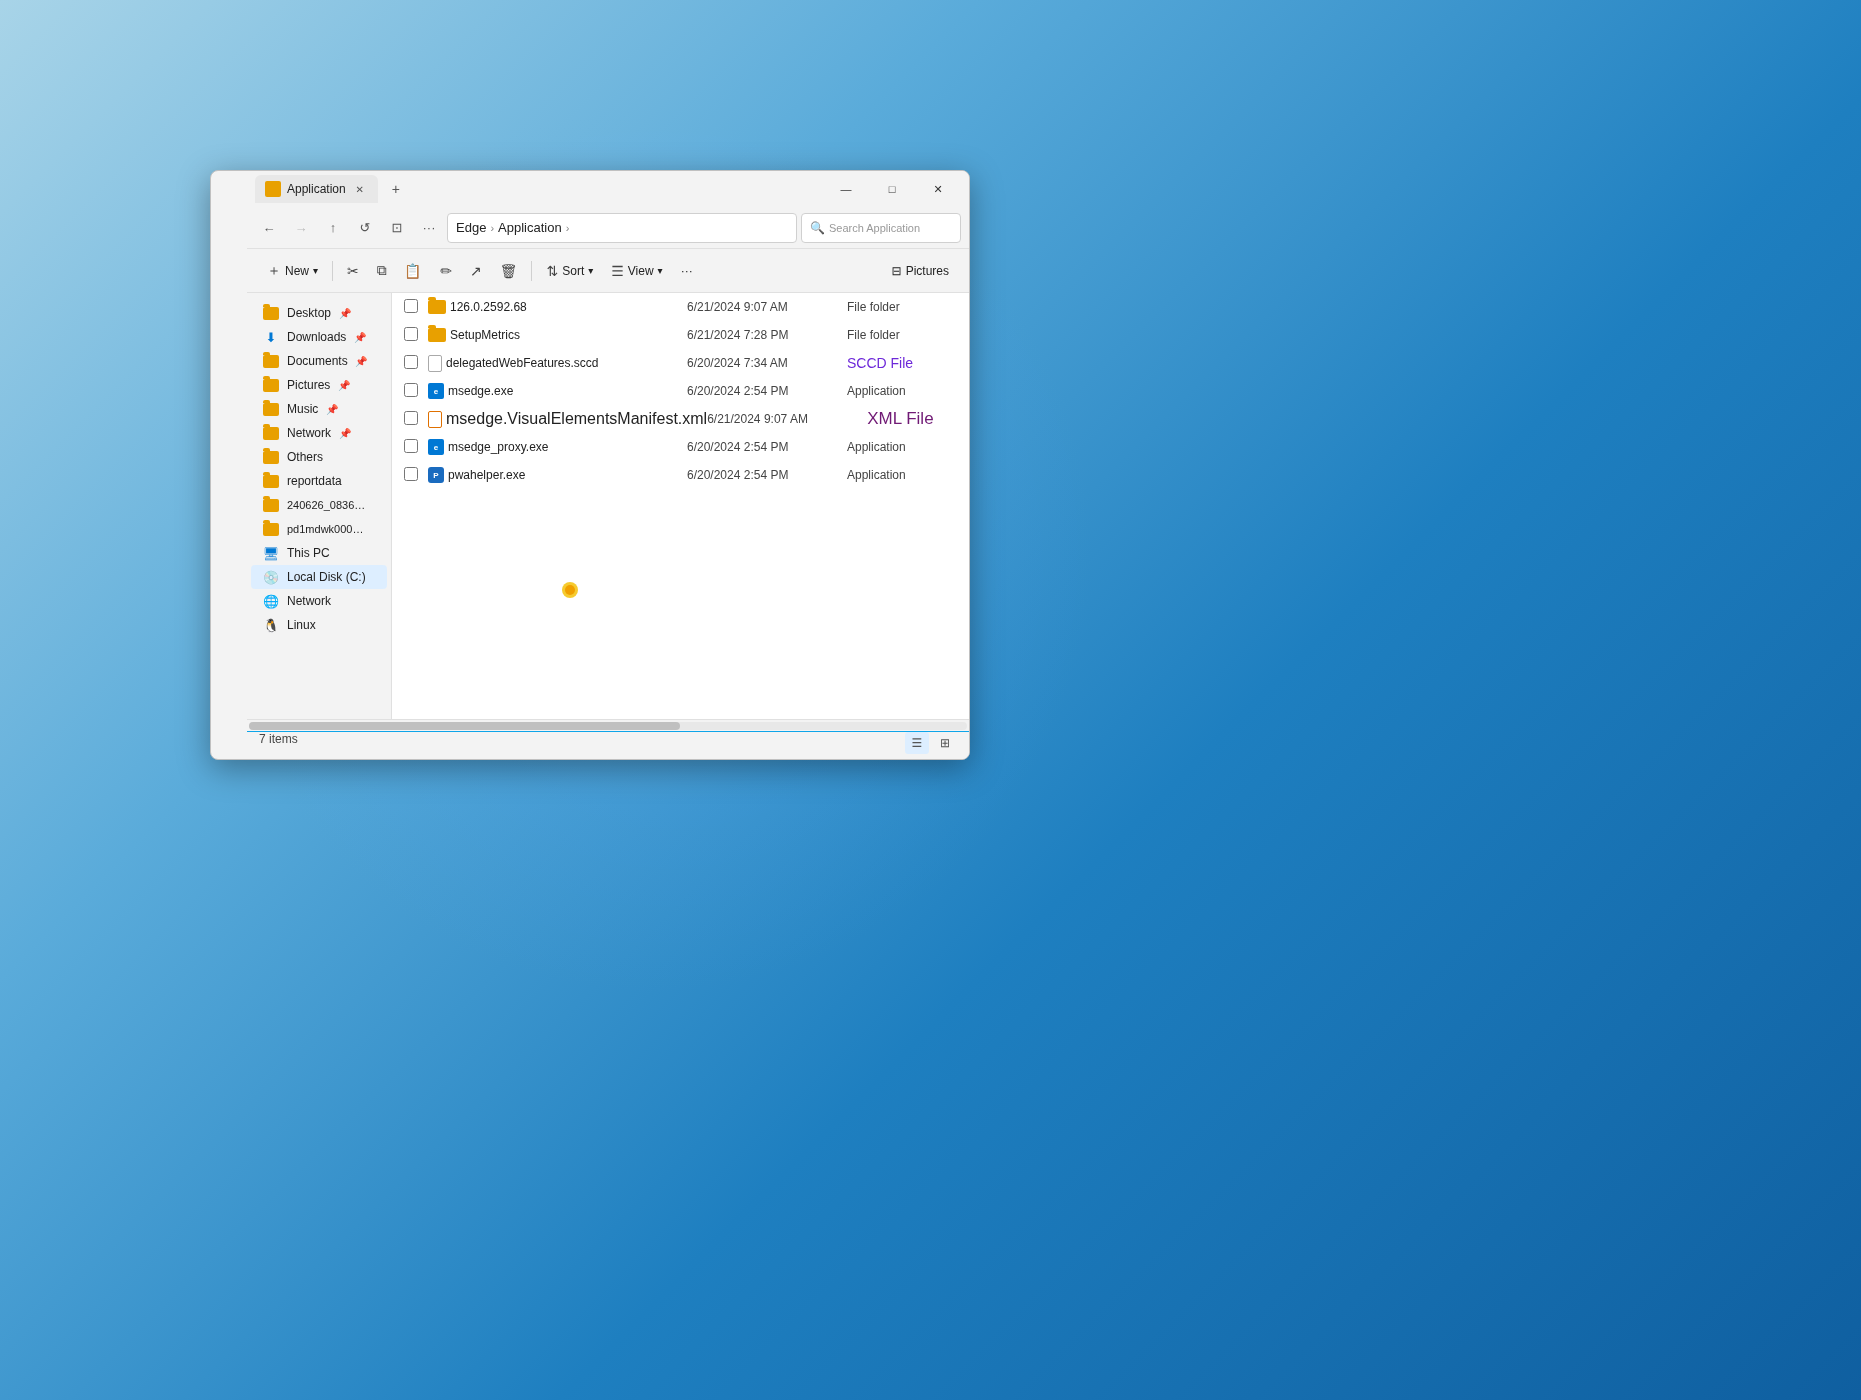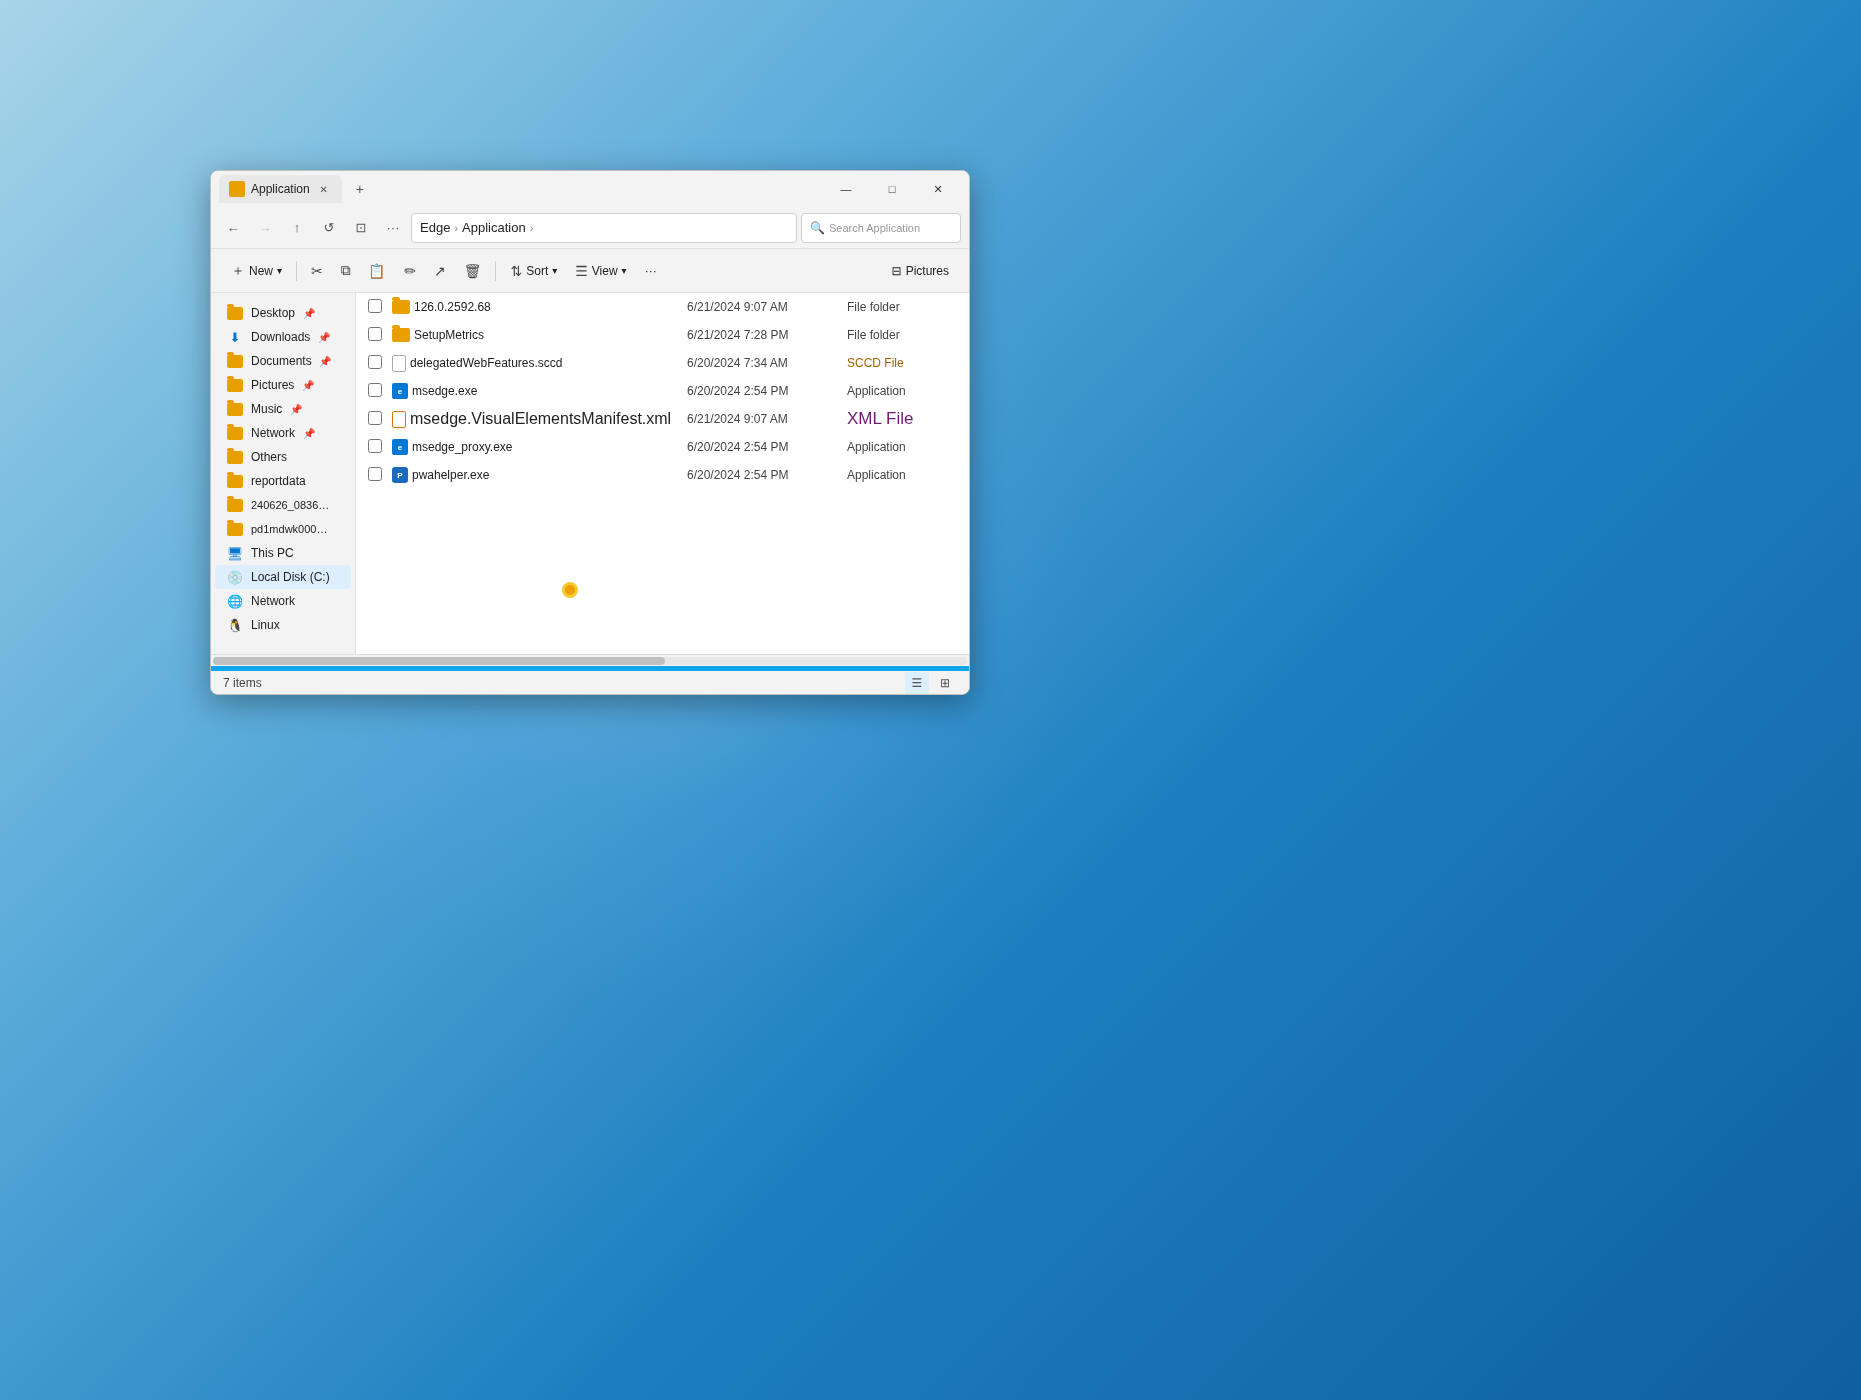--- a/index.html
+++ b/index.html
@@ -23,28 +23,29 @@
       left: 200px;
       pointer-events: none;
     }
 
     
     .explorer-window {
       position: absolute;
       top: 170px;
       left: 210px;
       width: 760px;
-      height: 525px;
+      height: 590px;
       background: #f3f3f3;
       border-radius: 8px;
       box-shadow: 0 8px 32px rgba(0,0,0,0.35);
       display: flex;
       flex-direction: column;
       overflow: hidden;
       border: 1px solid #c0c0c0;
+      padding-left: 36px;
     }
 
     
     .title-bar {
       display: flex;
       align-items: center;
       background: #f3f3f3;
       height: 36px;
       padding: 0 8px;
       gap: 4px;
@@ -375,23 +376,23 @@
       justify-content: center;
       font-size: 8px;
       color: white;
       font-weight: bold;
     }
 
     
     .status-bar {
       height: 28px;
       background: #f3f3f3;
-      border-top: 5px solid #0ea5e9;
-      display: flex;
-      align-items: center;
+      border-top: 1px solid #0ea5e9;
+      display: flex;
+      align-items: flex-start;
       padding: 0 12px;
       font-size: 12px;
       color: #444;
       flex-shrink: 0;
     }
     .status-right {
       margin-left: auto;
       display: flex;
       gap: 4px;
     }
@@ -650,21 +651,21 @@
   </div>
           <div class="file-row">
     <div class="col-checkbox">
       <input type="checkbox" style="width: 14px; height: 14px;">
     </div>
     <div class="col-name">
       <div class="file-doc-icon"></div>
       <span style="font-size:12px;">delegatedWebFeatures.sccd</span>
     </div>
     <div class="col-date" style="font-size:12px;color:#444;">6/20/2024 7:34 AM</div>
-    <div class="col-type" style="font-size:12px;color:#a16207;">SCCD File</div>
+    <div class="col-type" style="font-size:14px;color:#6d28d9;">SCCD File</div>
   </div>
           <div class="file-row">
     <div class="col-checkbox">
       <input type="checkbox" style="width: 14px; height: 14px;">
     </div>
     <div class="col-name">
       <div class="file-exe-icon">e</div>
       <span style="font-size:12px;">msedge.exe</span>
     </div>
     <div class="col-date" style="font-size:12px;color:#444;">6/20/2024 2:54 PM</div>

